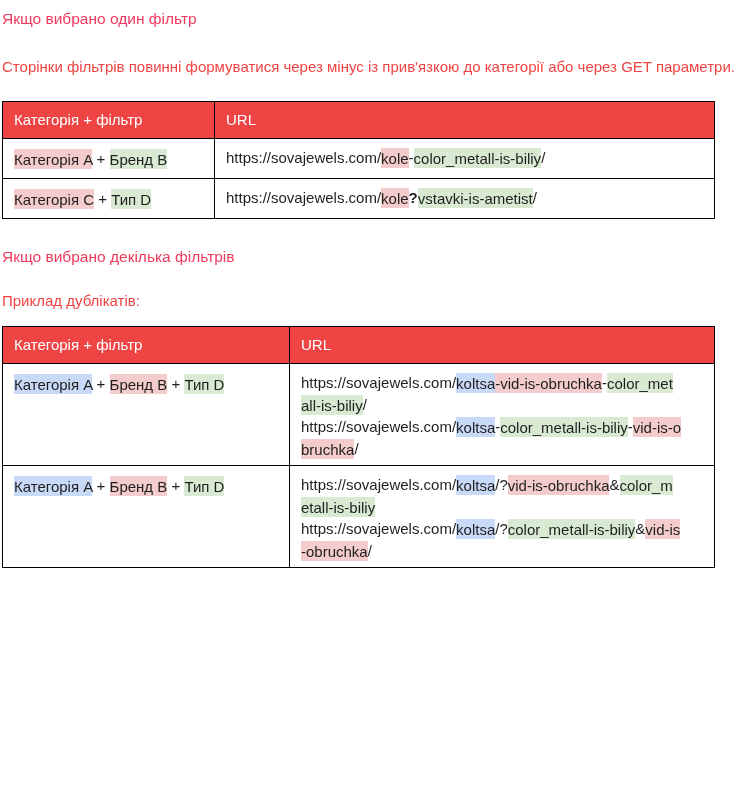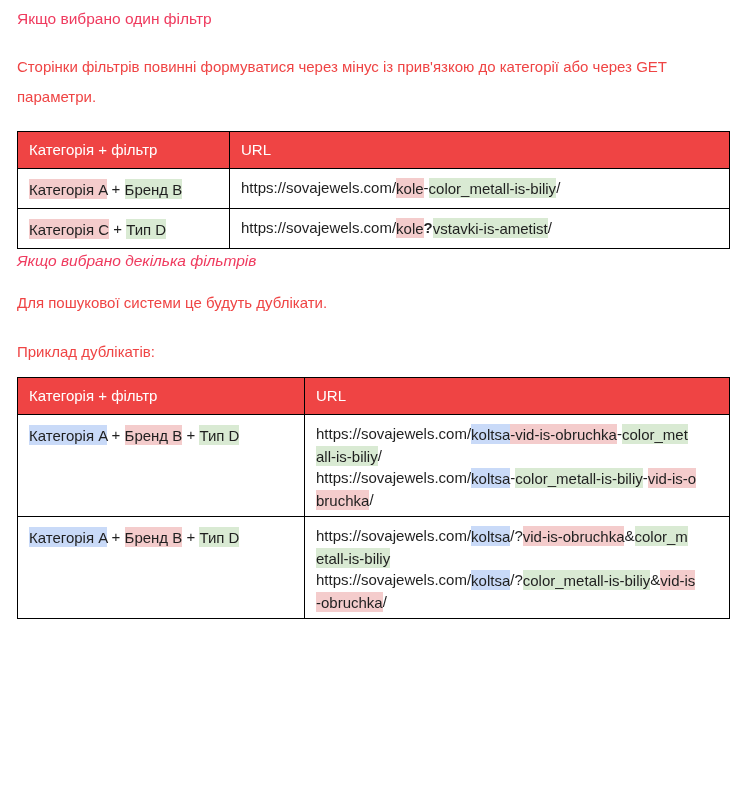--- a/index.html
+++ b/index.html
@@ -3,27 +3,27 @@
 <meta charset="utf-8">
 <style>
   * { box-sizing: border-box; }
   html, body { margin: 0; padding: 0; }
   body {
     width: 749px; height: 800px; overflow: hidden;
     background: #ffffff;
     font-family: "Liberation Sans", sans-serif;
     color: #1f1f1f;
   }
-  .doc { padding: 0 17px; }
+  .doc { padding: 0 2px; }
 
   .heading {
     font-size: 15.5px; font-weight: 500; color: #ef3a5e;
     line-height: 20px; margin: 9px 0 0;
   }
-  .heading2 { margin-top: 2px; font-style: italic; }
+  .heading2 { margin-top: 28px; }
 
   .body-para {
     font-size: 15px; line-height: 30px; margin: 23px 0 0;
     color: #ef4444;
   }
   .para-multi { margin-top: 31px; }
   .para-dupes { margin-top: 17px; }
   .para-example2 { margin-top: 19px; }
 
   .example-label {
@@ -82,21 +82,20 @@
           <td class="url-cell">
             <div class="url-line"><span>https://sovajewels.com/</span><span class="hl-pink">kole</span><span class="bold">?</span><span class="hl-green">vstavki-is-ametist</span><span>/</span></div>
           </td>
         </tr>
       </tbody>
   </table>
 
   <h2 class="heading heading2">Якщо вибрано декілька фільтрів</h2>
 
 
-  <p class="body-para para-dupes">Для пошукової системи це будуть дублікати.</p>
 
   <p class="body-para para-example2">Приклад дублікатів:</p>
 
   <table class="table2">
     <thead>
       <tr>
         <th class="col-filter">Категорія + фільтр</th>
         <th>URL</th>
       </tr>
     </thead>

